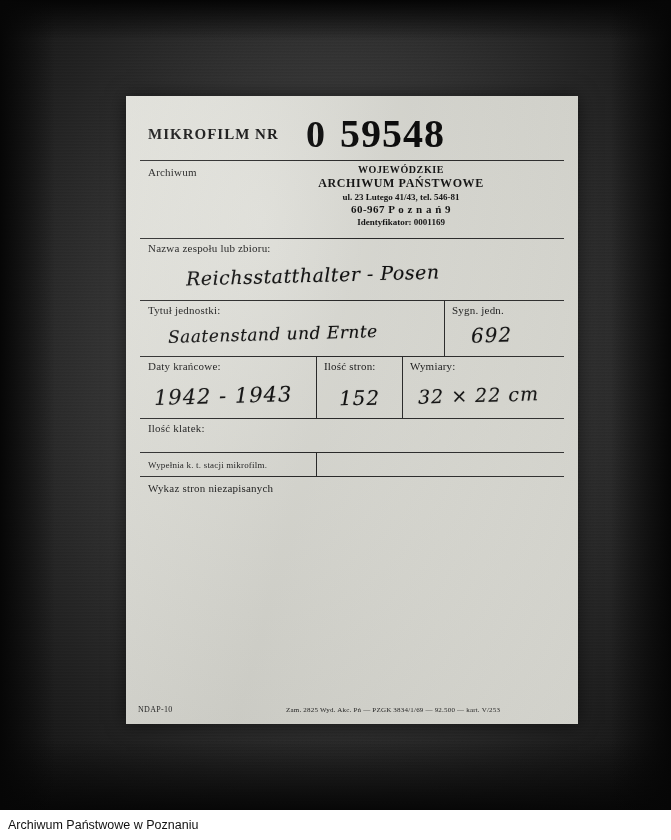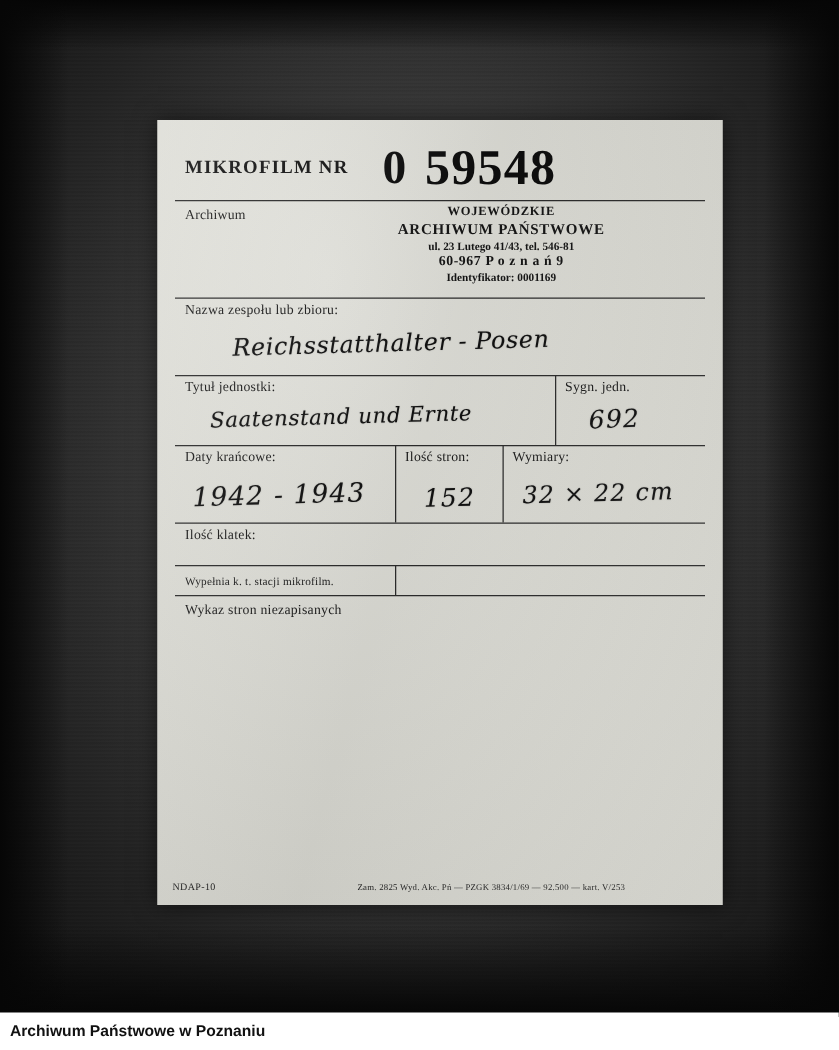--- a/index.html
+++ b/index.html
@@ -181,21 +181,21 @@
     width: 671px;
     height: 30px;
     background: #ffffff;
     color: #111;
     display: flex;
     align-items: center;
     padding-left: 8px;
     box-sizing: border-box;
     font-family: "Liberation Sans", sans-serif;
     font-size: 12.5px;
-    font-weight: bold;
+    font-weight: normal;
   }
 </style>
 </head>
 <body>
 
 <div id="scan">
 
   <div class="film-bg"></div>
   <div class="edge-dark-top"></div>
   <div class="edge-dark-bottom"></div>

